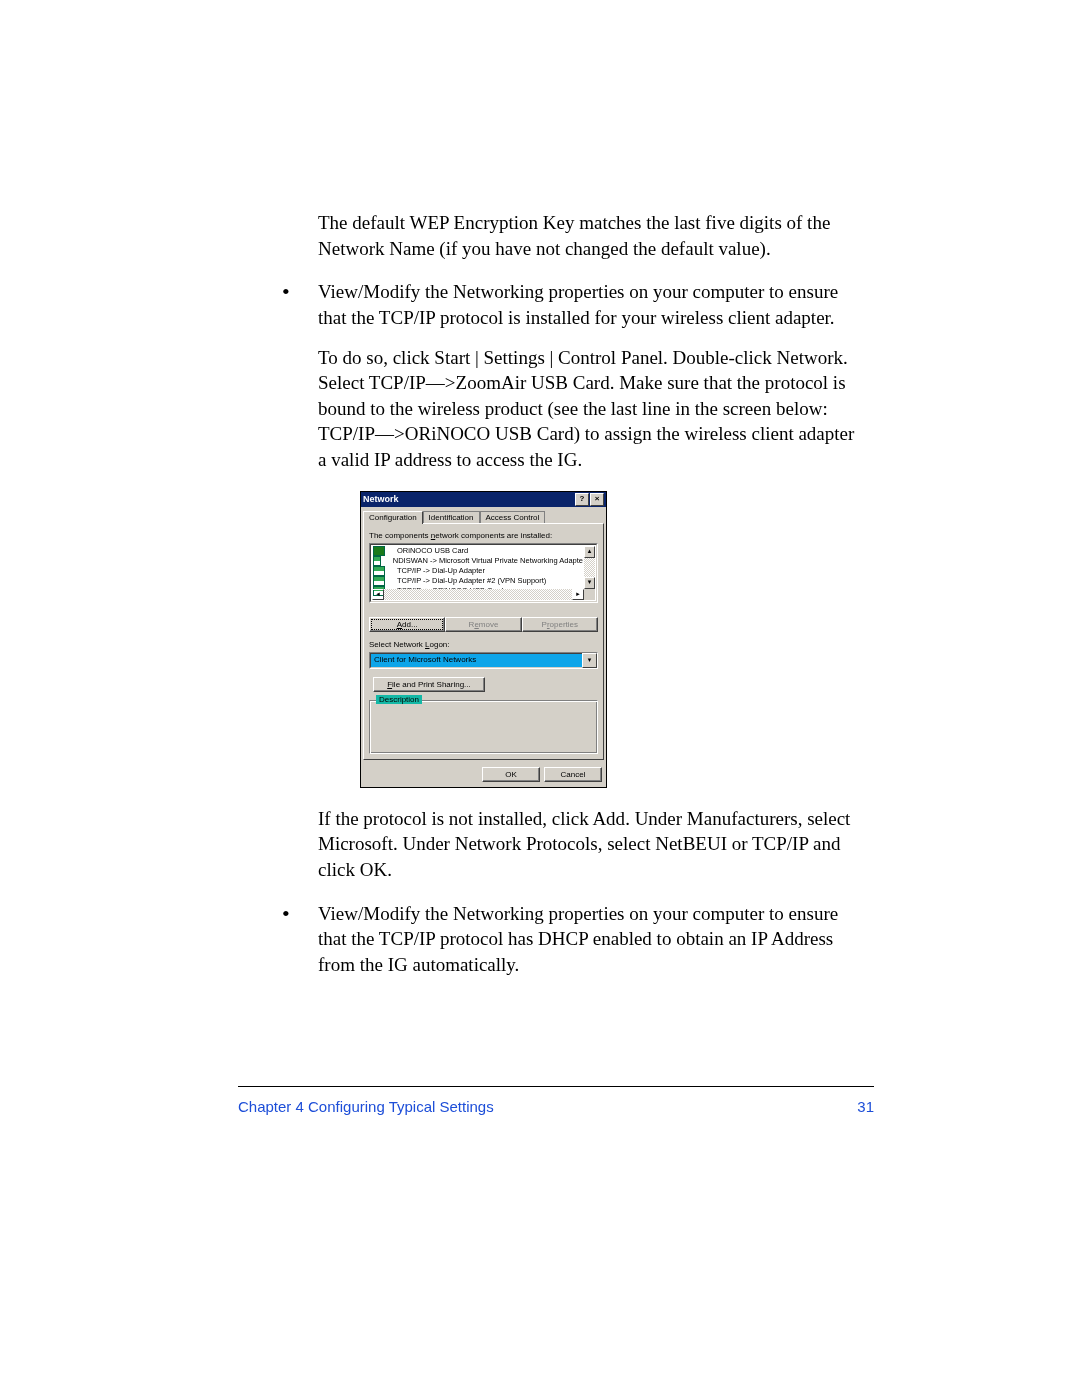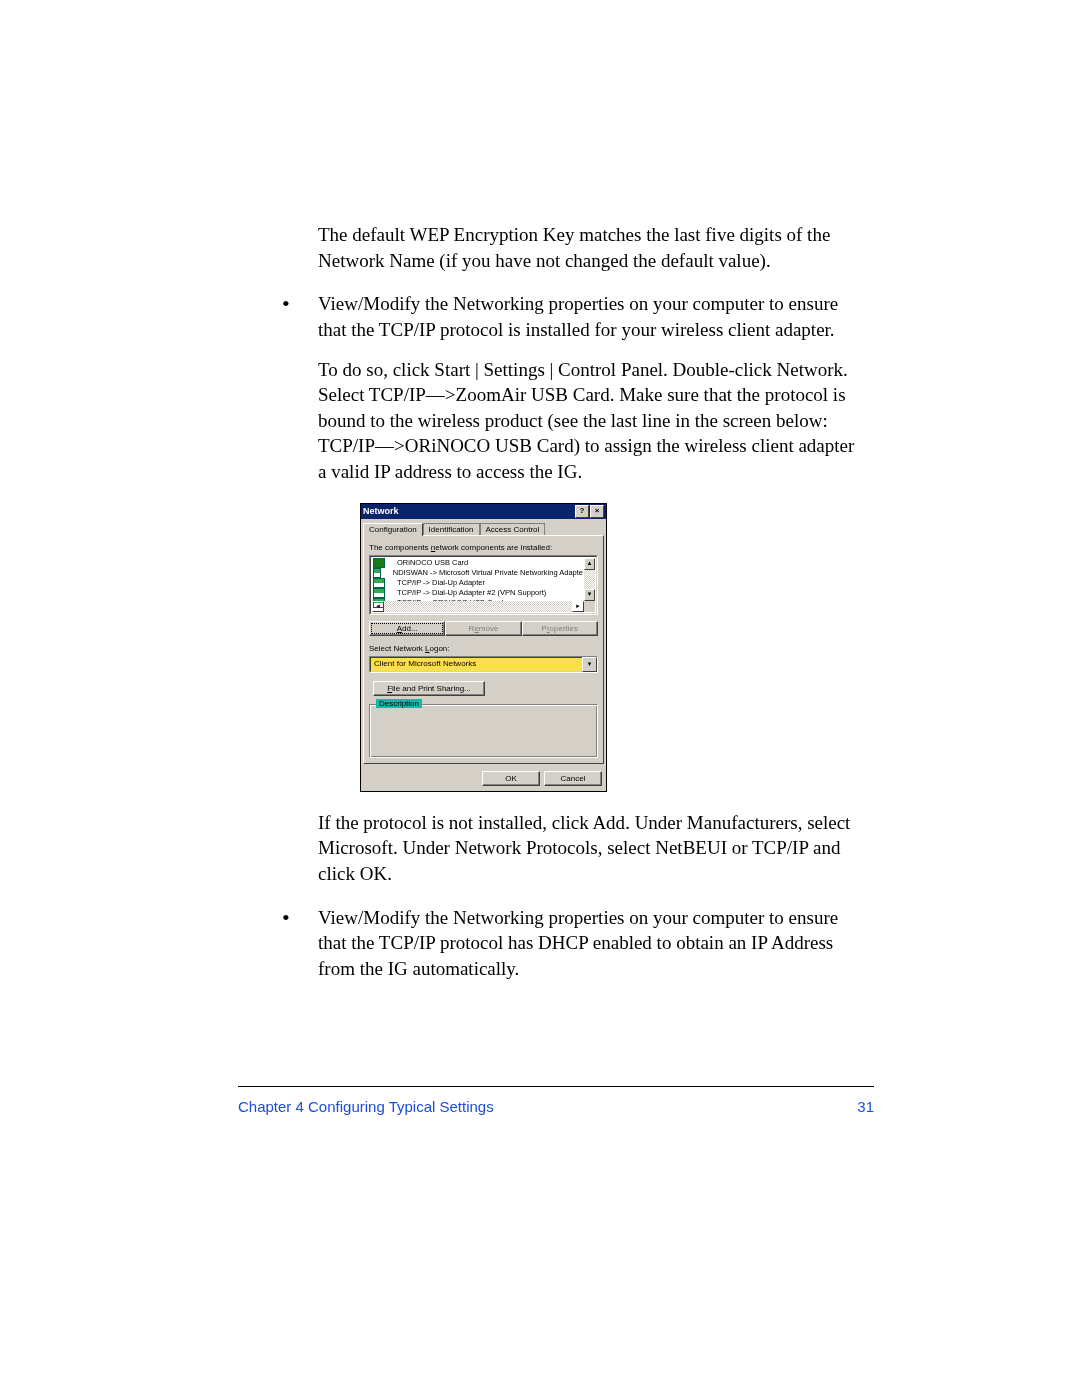--- a/index.html
+++ b/index.html
@@ -1,18 +1,18 @@
 <!DOCTYPE html>
 <html><head>
 <meta charset="utf-8">
 <style>
   html,body{margin:0;padding:0;background:#fff;font-family:Georgia,'Times New Roman',serif;color:#000}
   .page{width:1080px;height:1397px;position:relative;background:#fff}
   .content{position:absolute;left:276px;top:210px;width:584px}
-  .para{font-size:19px;line-height:1.35;margin:12px 0 18px 0;text-align:left}
+  .para{font-size:19px;line-height:1.35;margin:0 0 18px 0;text-align:left}
   .indent{margin-left:42px}
   ul.bul{list-style:none;margin:0;padding:0}
   ul.bul>li{position:relative;padding-left:42px;margin-bottom:18px}
   ul.bul>li::before{content:"•";position:absolute;left:6px;top:0;font-size:22px}
   .b{font-weight:normal}
   .footer-rule{position:absolute;left:238px;bottom:310px;width:636px;border-top:1px solid #000}
   .footer{position:absolute;left:238px;bottom:282px;width:636px;font-size:15px;font-family:Liberation Sans, sans-serif;color:#1d4ed8}
   .footer .pg{float:right}
 
   
@@ -33,25 +33,25 @@
   .ic{width:10px;height:8px;display:inline-block}
   .ic-card{background:linear-gradient(#1a7a1a,#1a7a1a);border:1px solid #064}
   .ic-proto{background:linear-gradient(#3a5 0 50%,#fff 50% 100%);border:1px solid #064}
   .vscroll{position:absolute;right:1px;top:1px;bottom:12px;width:11px;background:#d4d0c8;display:flex;flex-direction:column}
   .vbtn{height:10px;border:1px solid #fff;border-right-color:#404040;border-bottom-color:#404040;font-size:7px;text-align:center;line-height:8px}
   .vtrack{flex:1;background:repeating-conic-gradient(#d4d0c8 0 25%,#fff 0 50%) 0 0/2px 2px}
   .hscroll{position:absolute;left:1px;right:12px;bottom:1px;height:11px;display:flex}
   .hbtn{width:10px;border:1px solid #fff;border-right-color:#404040;border-bottom-color:#404040;font-size:7px;text-align:center;line-height:8px}
   .htrack{flex:1;background:repeating-conic-gradient(#d4d0c8 0 25%,#fff 0 50%) 0 0/2px 2px}
   .corner{position:absolute;right:1px;bottom:1px;width:11px;height:11px;background:#d4d0c8}
-  .btnrow{display:flex;margin:6px 0 8px 0}
+  .btnrow{display:flex;margin:14px 0 8px 0}
   .wbtn{flex:1;border:1px solid #fff;border-right-color:#404040;border-bottom-color:#404040;background:#d4d0c8;font-size:8px;text-align:center;padding:2px 0;box-shadow:inset -1px -1px 0 #808080,inset 1px 1px 0 #d4d0c8}
   .wbtn.foc{outline:1px dotted #000;outline-offset:-3px}
   .wbtn.dis{color:#808080}
-  .combo{display:flex;border:1px solid #808080;border-right-color:#fff;border-bottom-color:#fff;background:#fde047;height:15px;margin-bottom:8px}
+  .combo{display:flex;border:1px solid #808080;border-right-color:#fff;border-bottom-color:#fff;background:#0ea5e9;height:15px;margin-bottom:8px}
   .combo-in{flex:1;padding:1px 3px;font-size:8px;border:1px solid #404040;border-right:none;border-bottom-color:#d4d0c8}
   .combo-btn{width:13px;border:1px solid #fff;border-right-color:#404040;border-bottom-color:#404040;background:#d4d0c8;font-size:7px;text-align:center;line-height:12px}
   .group{border:1px solid #808080;border-right-color:#fff;border-bottom-color:#fff;padding:3px;position:relative;margin-top:3px;height:46px;box-shadow:inset 1px 1px 0 #fff,inset -1px -1px 0 #808080}
   .group-l{position:absolute;top:-6px;left:6px;background:#14b8a6;padding:0 3px;font-size:8px}
   .dlgbtns{display:flex;justify-content:flex-end;gap:4px;padding:5px 4px}
   .dlgbtns .wbtn{flex:0 0 56px}
   .fps{width:110px;margin:0 0 8px 4px}
 </style>
 </head>
 <body>

